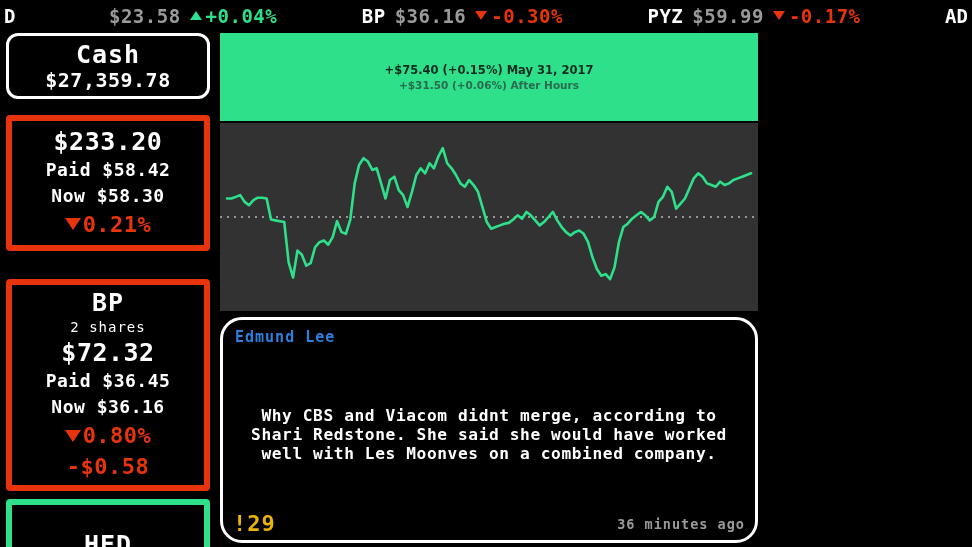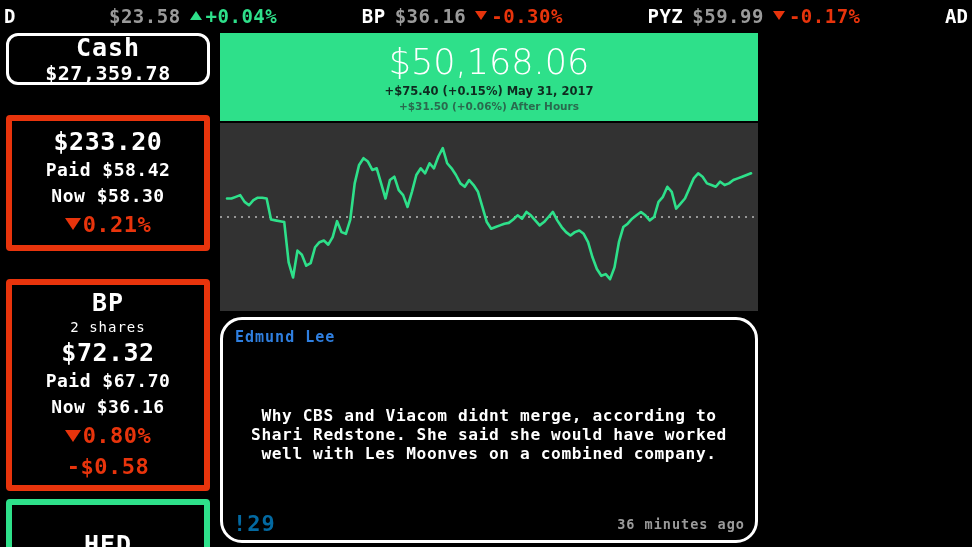--- a/index.html
+++ b/index.html
@@ -22,21 +22,21 @@
   .tk .chg.up{ color:#2ee08a; }
   .tk .chg.down{ color:#e8340c; }
   .arrow-up{ width:0;height:0;border-left:6px solid transparent;border-right:6px solid transparent;border-bottom:9px solid #2ee08a;}
   .arrow-dn{ width:0;height:0;border-left:6px solid transparent;border-right:6px solid transparent;border-top:9px solid #e8340c;}
   .tk-edge{ color:#fff; font-size:19px; font-weight:bold; }
 
   
   .leftcol{ position:absolute; left:0; top:31px; width:216px; height:516px; background:#000; }
 
   .cash-card{
-    position:absolute; left:6px; top:2px; width:204px; height:52px;
+    position:absolute; left:6px; top:2px; width:204px; height:66px;
     background:#000; border:3px solid #ffffff; border-radius:12px;
     display:flex; flex-direction:column; align-items:center; justify-content:center;
   }
   .cash-title{ color:#fff; font-size:25px; font-weight:bold; letter-spacing:1px; line-height:27px;}
   .cash-val{ color:#fff; font-size:20px; font-weight:bold; letter-spacing:0.5px; line-height:24px;}
 
   .pos-card{
     position:absolute; left:6px; width:204px;
     background:#000; border:6px solid #e8340c; border-radius:4px;
     display:flex; flex-direction:column; align-items:center; justify-content:center;
@@ -88,21 +88,21 @@
     position:absolute; right:10px; top:2px; color:#e01a28;
     font-size:38px; font-weight:bold; letter-spacing:-1.5px;
     font-family:"DejaVu Sans","Liberation Sans",sans-serif;
   }
   .news-body{
     position:absolute; left:10px; right:10px; top:86px;
     color:#ffffff; font-size:16.2px; font-weight:bold; line-height:19px;
     text-align:center; letter-spacing:0.6px;
   }
   .news-count{
-    position:absolute; left:10px; bottom:4px; color:#0369a1;
+    position:absolute; left:10px; bottom:4px; color:#eab308;
     font-size:22px; font-weight:bold; letter-spacing:1px;text-align:right;
   }
   .news-time{
     position:absolute; right:10px; bottom:8px; color:#9a9a9a;
     font-size:13.5px; font-weight:bold; letter-spacing:1px;
   }
 
   
   .rightcol{ position:absolute; left:762px; top:31px; width:210px; height:516px; background:#000;}
   .greenstrip{ position:absolute; left:762px; top:31px; width:9px; height:171px; background:#2ee08a; }
@@ -155,38 +155,37 @@
       <div class="pos-pct">
         <span class="tri-dn"></span>
         <span>0.21%</span>
       </div>
     </div>
 
     <div class="pos-card" id="pos1">
       <div class="pos-name">BP</div>
       <div class="pos-shares">2 shares</div>
       <div class="pos-val">$72.32</div>
-      <div class="pos-line">Paid $67.70</div>
+      <div class="pos-line">Paid $36.45</div>
       <div class="pos-line">Now $36.16</div>
       <div class="pos-pct">
         <span class="tri-dn"></span>
         <span>0.80%</span>
       </div>
       <div class="pos-delta">-$0.58</div>
     </div>
 
     <div class="pos-card green" id="pos2">
       <div class="pos-name">HED</div>
     </div>
   </div>
 
   <div class="centercol">
 
     <div class="quote-hdr">
-      <div class="quote-big">$50,168.06</div>
       <div class="quote-sub">+$75.40 (+0.15%) May 31, 2017</div>
       <div class="quote-sub2">+$31.50 (+0.06%) After Hours</div>
     </div>
 
     <div class="chartbox">
       <svg id="chart-svg" viewBox="0 0 538 188" preserveAspectRatio="none">
         <line id="chart-baseline" x1="0" y1="94" x2="538" y2="94" stroke="#b9b9b9" stroke-width="1.5" stroke-dasharray="2 5"></line>
         <polyline id="chart-line" fill="none" stroke="#2ee08a" stroke-width="2.6" stroke-linejoin="round" stroke-linecap="round" points="7.00,75.52 11.40,75.52 15.81,73.84 20.21,72.16 24.61,78.88 29.02,82.24 33.42,77.20 37.82,74.68 42.23,74.68 46.63,75.52 51.03,96.52 55.44,97.36 59.84,98.20 64.24,99.04 68.65,139.36 73.05,154.48 77.45,127.60 81.86,131.80 86.26,142.72 90.66,140.20 95.07,124.24 99.47,119.20 103.87,117.52 108.28,121.72 112.68,114.16 117.08,98.20 121.49,109.12 125.89,110.80 130.29,96.52 134.70,60.40 139.10,41.92 143.50,35.20 147.91,38.56 152.31,46.96 156.71,45.28 161.12,60.40 165.52,75.52 169.92,57.04 174.33,53.68 178.73,67.12 183.13,72.16 187.54,83.92 191.94,68.80 196.34,52.00 200.75,45.28 205.15,50.32 209.55,40.24 213.96,45.28 218.36,33.52 222.76,25.12 227.17,40.24 231.57,45.28 235.97,52.00 240.38,60.40 244.78,63.76 249.18,57.04 253.59,62.08 257.99,68.80 262.39,83.92 266.80,99.04 271.20,105.76 275.61,104.08 280.01,102.40 284.41,100.72 288.82,99.88 293.22,96.52 297.62,92.32 302.03,95.68 306.43,88.96 310.83,92.32 315.24,97.36 319.64,102.40 324.04,99.04 328.45,94.00 332.85,88.96 337.25,97.36 341.66,104.08 346.06,109.12 350.46,112.48 354.87,109.12 359.27,107.44 363.67,110.80 368.08,119.20 372.48,134.32 376.88,146.08 381.29,152.80 385.69,151.12 390.09,156.16 394.50,144.40 398.90,119.20 403.30,104.08 407.71,100.72 412.11,95.68 416.51,92.32 420.92,88.96 425.32,92.32 429.72,97.36 434.13,94.00 438.53,78.88 442.93,73.84 447.34,63.76 451.74,68.80 456.14,85.60 460.55,80.56 464.95,75.52 469.35,65.44 473.76,55.36 478.16,50.32 482.56,53.68 486.97,60.40 491.37,62.08 495.77,63.76 500.18,58.72 504.58,62.08 508.98,60.40 513.39,57.04 517.79,55.36 522.19,53.68 526.60,52.00 531.00,50.32"></polyline>
       </svg>
     </div>

